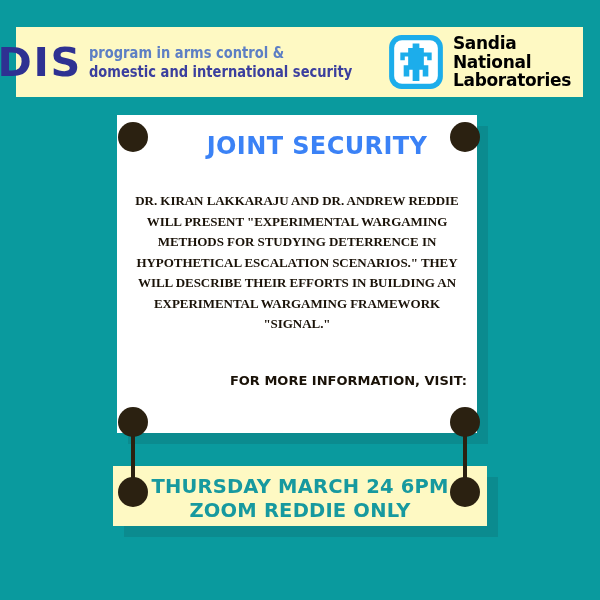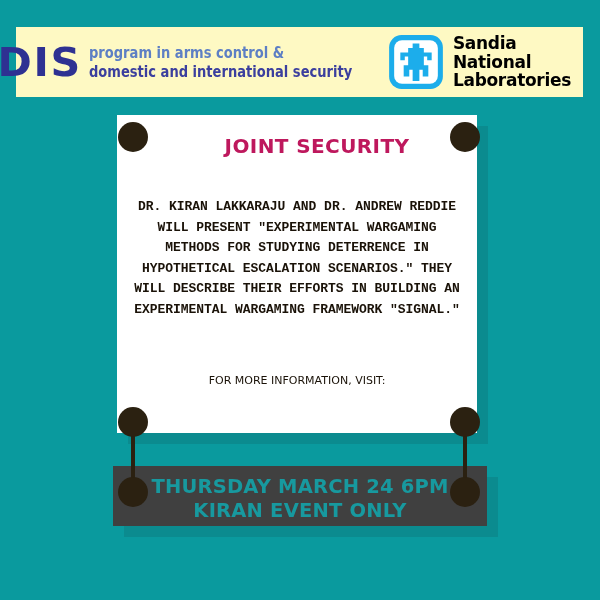--- a/index.html
+++ b/index.html
@@ -127,70 +127,70 @@
     background: #ffffff;
     box-sizing: border-box;
   }
 
   .seminar-title {
     position: absolute;
     left: 0;
     top: 16px;
     width: 400px;
     text-align: center;
-    color: #be185d;
-    font-family: "DejaVu Sans", sans-serif;
-    font-weight: bold;
-    font-size: 20px;
+    color: #3b82f6;
+    font-family: "DejaVu Sans", sans-serif;
+    font-weight: bold;
+    font-size: 24px;
     line-height: 31px;
     letter-spacing: 0.4px;
   }
   .seminar-title span { display: block; }
 
   .body-copy {
     position: absolute;
     left: 16px;
-    top: 82px;
+    top: 76px;
     width: 328px;
     text-align: center;
     color: #1a1208;
-    font-family: Liberation Mono, monospace;
+    font-family: Liberation Serif, serif;
     font-weight: bold;
     font-size: 13px;
     line-height: 20.5px;
     letter-spacing: -0.05px;
   }
 
   .info-block {
     position: absolute;
     left: 10px;
     top: 258px;
     width: 340px;
-    text-align: center;
+    text-align: right;
     color: #1a1208;
     font-family: "DejaVu Sans", sans-serif;
-    font-weight: normal;
-    font-size: 11px;
+    font-weight: bold;
+    font-size: 13px;
     line-height: 16.5px;
   }
   .info-label { display: block; }
   .info-url {
     display: block;
     text-decoration: underline;
     color: #1a1208;
   }
 
   
   .bottom-card {
     position: absolute;
     left: 113px;
     top: 466px;
     width: 374px;
     height: 60px;
-    background: #404040;
+    background: #fef9c3;
   }
   .bottom-text {
     position: absolute;
     left: 0;
     top: 9px;
     width: 374px;
     text-align: center;
     color: #17999f;
     font-family: "DejaVu Sans", sans-serif;
     font-weight: bold;
@@ -272,21 +272,21 @@
     <div class="info-block">
       <span class="info-label">FOR MORE INFORMATION, VISIT:</span>
     </div>
   </div>
 
   <div class="card-shadow" id="bottom-card-shadow"></div>
 
   <div class="bottom-card">
     <div class="bottom-text">
       <span>THURSDAY MARCH 24 6PM</span>
-      <span>KIRAN EVENT ONLY</span>
+      <span>ZOOM REDDIE ONLY</span>
     </div>
   </div>
 
   <div class="cord" id="cord-l"></div>
   <div class="cord" id="cord-r"></div>
 
   <div class="dot" id="dot-tl"></div>
   <div class="dot" id="dot-tr"></div>
   <div class="dot" id="dot-bl"></div>
   <div class="dot" id="dot-br"></div>

